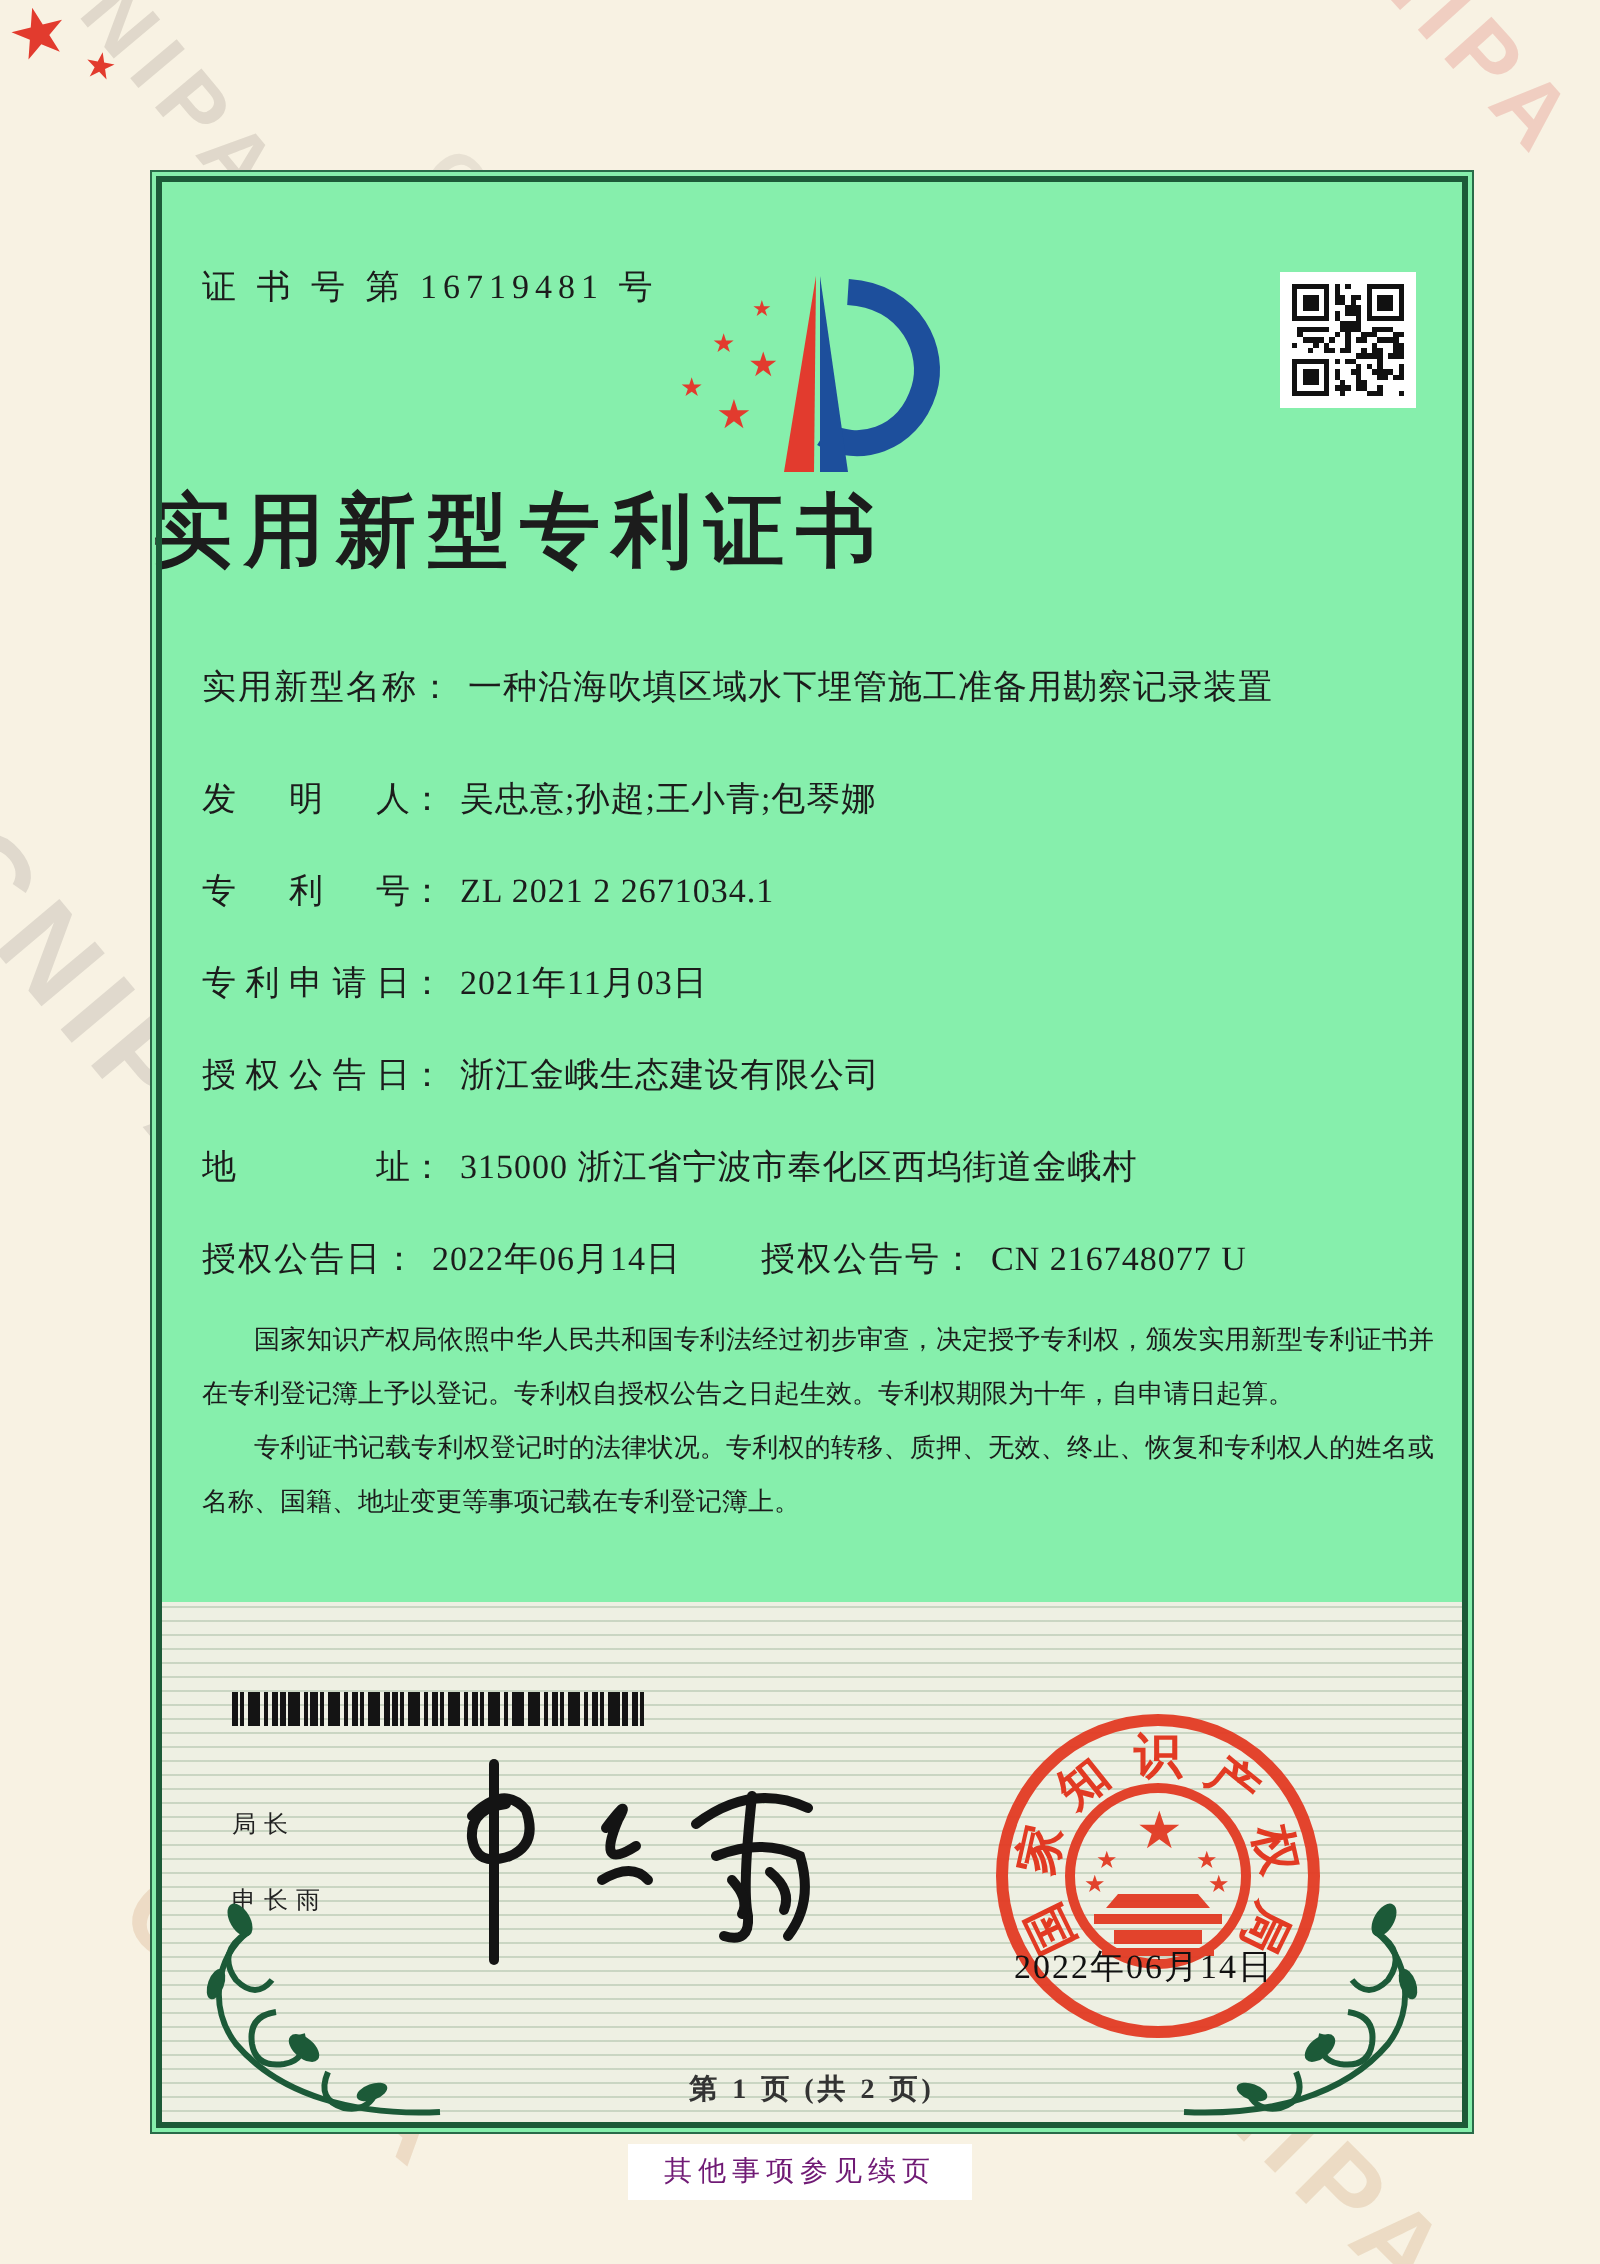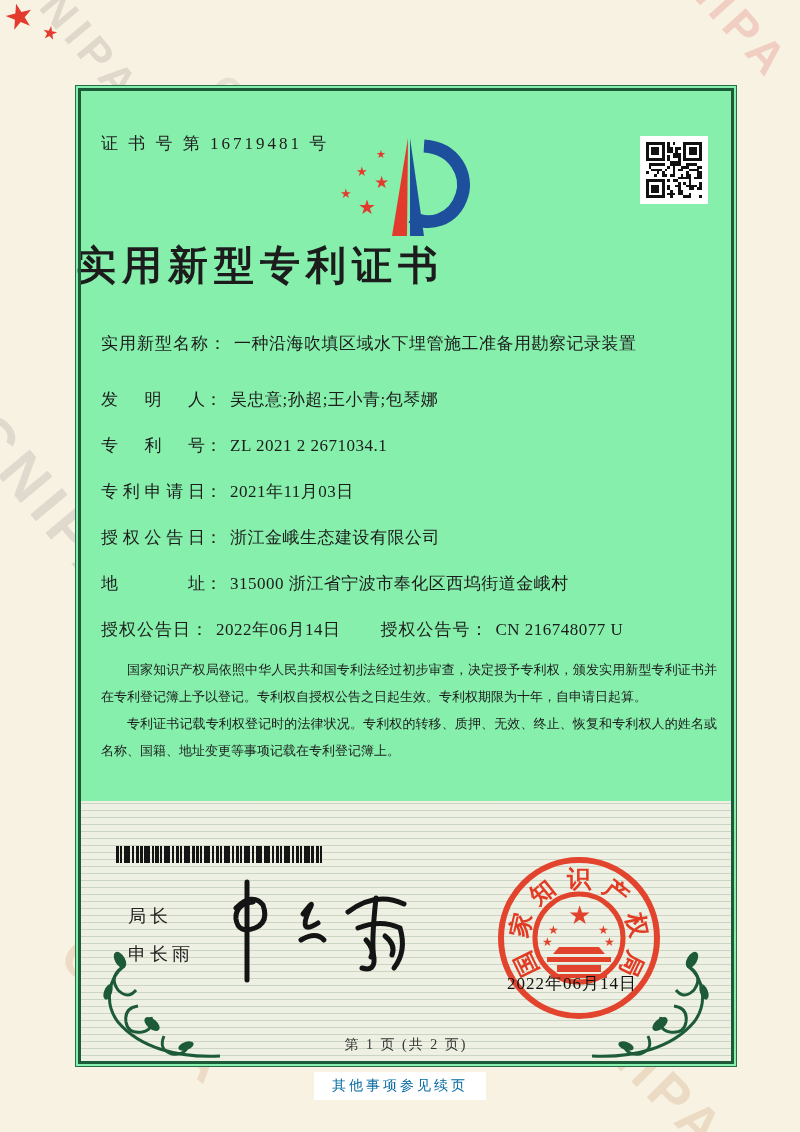--- a/index.html
+++ b/index.html
@@ -47,36 +47,36 @@
   .pair2{margin-left:40px;}
   .paras{position:absolute;left:25px;top:570px;width:616px;font-size:13px;line-height:27px;text-align:justify;z-index:2;font-family:Liberation Serif, serif;}
   .paras p{margin:0;text-indent:2em;}
   .barcode{
     position:absolute;left:40px;top:760px;width:206px;height:17px;z-index:2;
     background-image:
       repeating-linear-gradient(90deg,#141414 0 2px,rgba(0,0,0,0) 2px 4px),
       repeating-linear-gradient(90deg,#141414 0 3px,rgba(0,0,0,0) 3px 10px),
       repeating-linear-gradient(90deg,#141414 0 1px,rgba(0,0,0,0) 1px 13px);
   }
-  .comm{position:absolute;left:52px;z-index:2;font-family:"Liberation Sans","DejaVu Sans",sans-serif;
-        font-size:18px;letter-spacing:4px;color:#222;}
+  .comm{position:absolute;left:40px;z-index:2;font-family:"Liberation Sans","DejaVu Sans",sans-serif;
+        font-size:12px;letter-spacing:4px;color:#222;}
   .comm.t{top:818px;} .comm.n{top:856px;}
   .signature{position:absolute;left:130px;top:788px;z-index:2;}
   .seal{position:absolute;left:403px;top:752px;width:200px;height:200px;z-index:2;}
   .seal svg{position:absolute;left:0;top:0;}
   .seal-ch{position:absolute;width:28px;height:28px;font-weight:bold;font-size:24px;
            color:#e23a23;text-align:center;line-height:28px;z-index:2;
            font-family:"Liberation Serif",serif;}
   .seal-date{position:absolute;left:0;right:14px;top:134px;text-align:center;font-size:17px;
              letter-spacing:1px;color:#111;z-index:5;}
   .page-num{position:absolute;left:0;right:0;top:950px;text-align:center;font-size:14px;
-            letter-spacing:2px;color:#333;z-index:2;}
+            letter-spacing:2px;color:#333;z-index:2;font-weight:bold;}
   .cont-note{
     position:absolute;left:50%;top:1072px;transform:translateX(-50%);
-    background:#ffffff;padding:5px 18px;font-size:14px;letter-spacing:3px;color:#0369a1;z-index:2;
+    background:#ffffff;padding:5px 18px;font-size:14px;letter-spacing:3px;color:#701a75;z-index:2;
   }
 </style>
 </head>
 <body>
 
 <span class="wm" style="left:-6px;top:8px;transform:rotate(50deg);font-size:44px;color:rgba(160,150,140,.28);">CNIPA</span>
 <span class="wm" style="left:636px;top:-20px;transform:rotate(48deg);font-size:46px;color:rgba(225,130,120,.32);">CNIPA</span>
 <span class="wm" style="left:190px;top:118px;transform:rotate(50deg);font-size:40px;color:rgba(170,160,150,.20);">CNIPA</span>
 <span class="wm" style="left:432px;top:300px;transform:rotate(48deg);font-size:54px;color:rgba(210,170,120,.26);">CNIPA</span>
 <span class="wm" style="left:-60px;top:470px;transform:rotate(50deg);font-size:60px;color:rgba(150,145,140,.25);">CNIPA</span>

